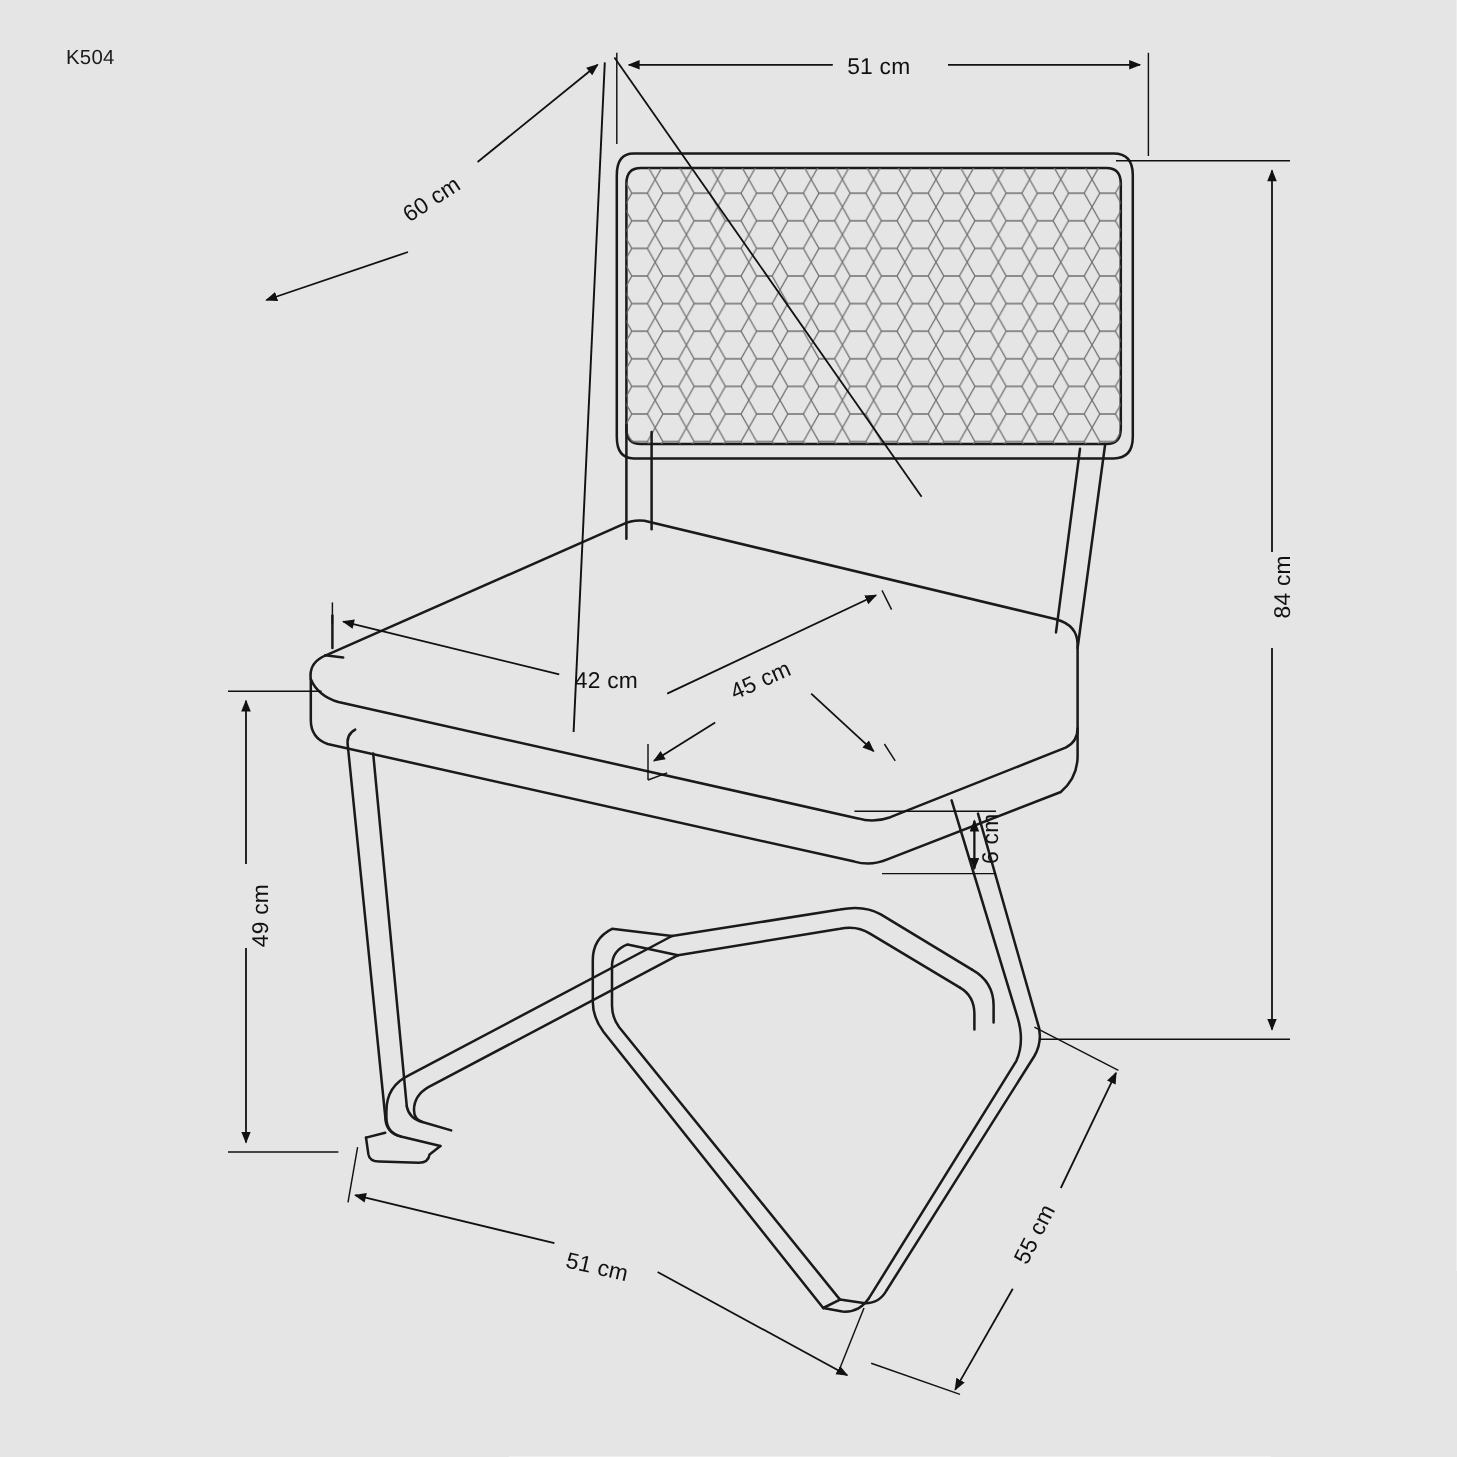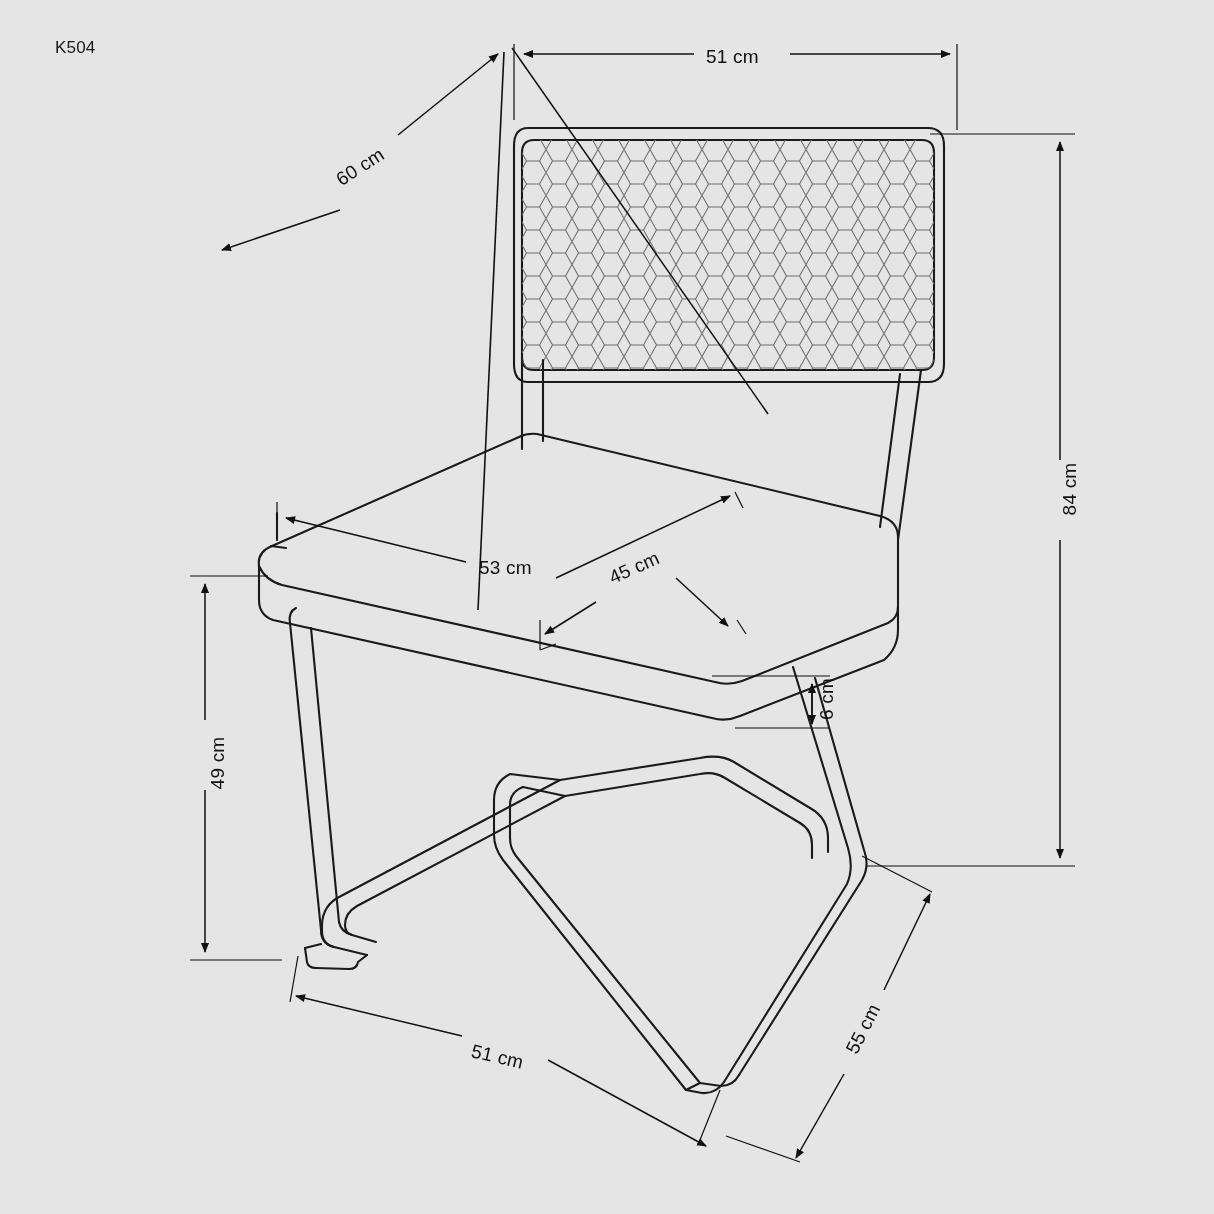--- a/index.html
+++ b/index.html
@@ -195,20 +195,20 @@
         <path d="M726,1136 L800,1162" stroke-width="1.2"></path>
         <path d="M930,894 L884,990" marker-start="url(#arrowStart)"></path>
         <path d="M844,1074 L796,1158" marker-end="url(#arrow)"></path>
       </g>
     </g>
   </svg>
 
   <div class="dim-label lbl-51top">51 cm</div>
   <div class="dim-label lbl-60">60 cm</div>
   <div class="dim-label lbl-84 rot90">84 cm</div>
-  <div class="dim-label lbl-53">53 cm</div>
+  <div class="dim-label lbl-53">42 cm</div>
   <div class="dim-label lbl-45">45 cm</div>
   <div class="dim-label lbl-6 rot90">6 cm</div>
   <div class="dim-label lbl-49 rot90">49 cm</div>
   <div class="dim-label lbl-51bot">51 cm</div>
   <div class="dim-label lbl-55 rot90">55 cm</div>
 
 </div>
 
 </body></html>

